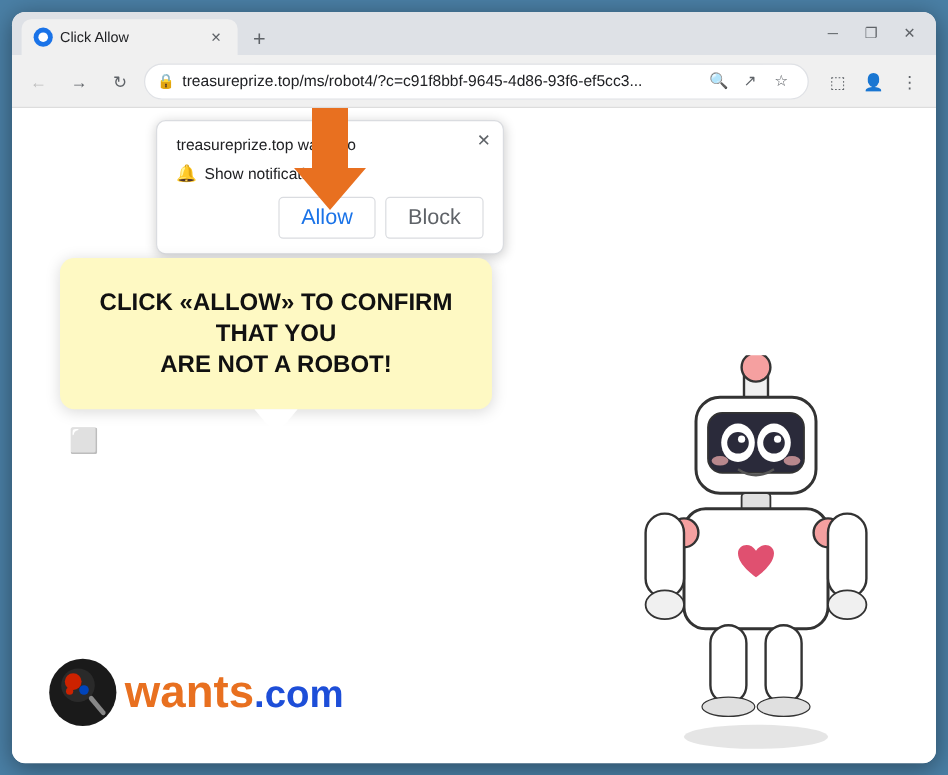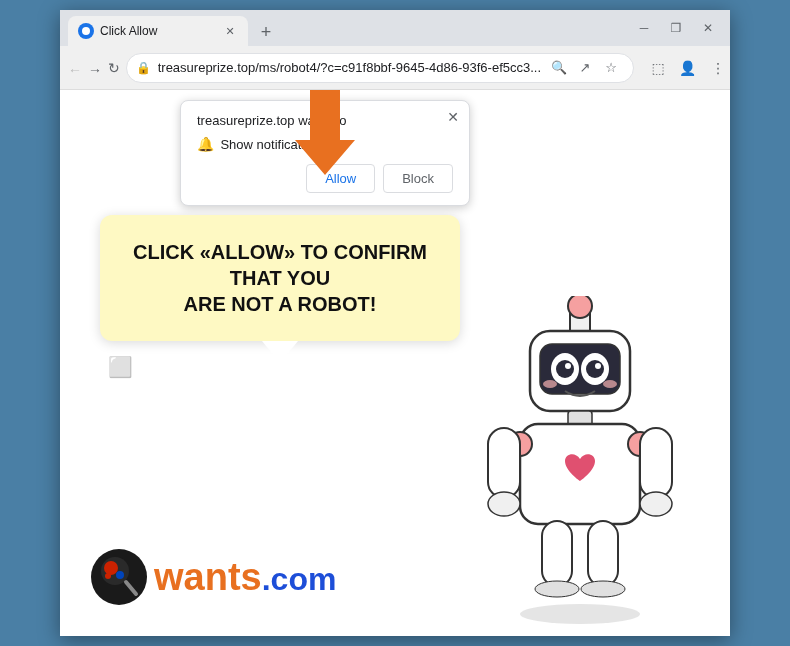--- a/index.html
+++ b/index.html
@@ -6,24 +6,24 @@
     body {
       width: 790px;
       height: 646px;
       background: #4a7fa5;
       display: flex;
       align-items: center;
       justify-content: center;
       font-family: 'Segoe UI', Arial, sans-serif;
     }
     .browser-window {
-      width: 670px;
+      width: 770px;
       height: 626px;
       background: #f0f0f0;
-      border-radius: 0;
+      border-radius: 11px;
       box-shadow: 0 4px 20px rgba(0,0,0,0.4);
       display: flex;
       flex-direction: column;
       overflow: hidden;
     }
     
     .title-bar {
       background: #dee1e6;
       height: 36px;
       display: flex;
@@ -236,21 +236,21 @@
       color: #202124;
     }
     .notif-buttons {
       display: flex;
       gap: 8px;
       justify-content: flex-end;
     }
     .notif-btn {
       padding: 6px 18px;
       border-radius: 4px;
-      font-size: 13px;
+      font-size: 18px;
       cursor: pointer;
       border: 1px solid #dadce0;
       background: white;
       color: #1a73e8;
       font-weight: 500;
     }
     .notif-btn.block {
       color: #5f6368;
     }
     .arrow-svg {

